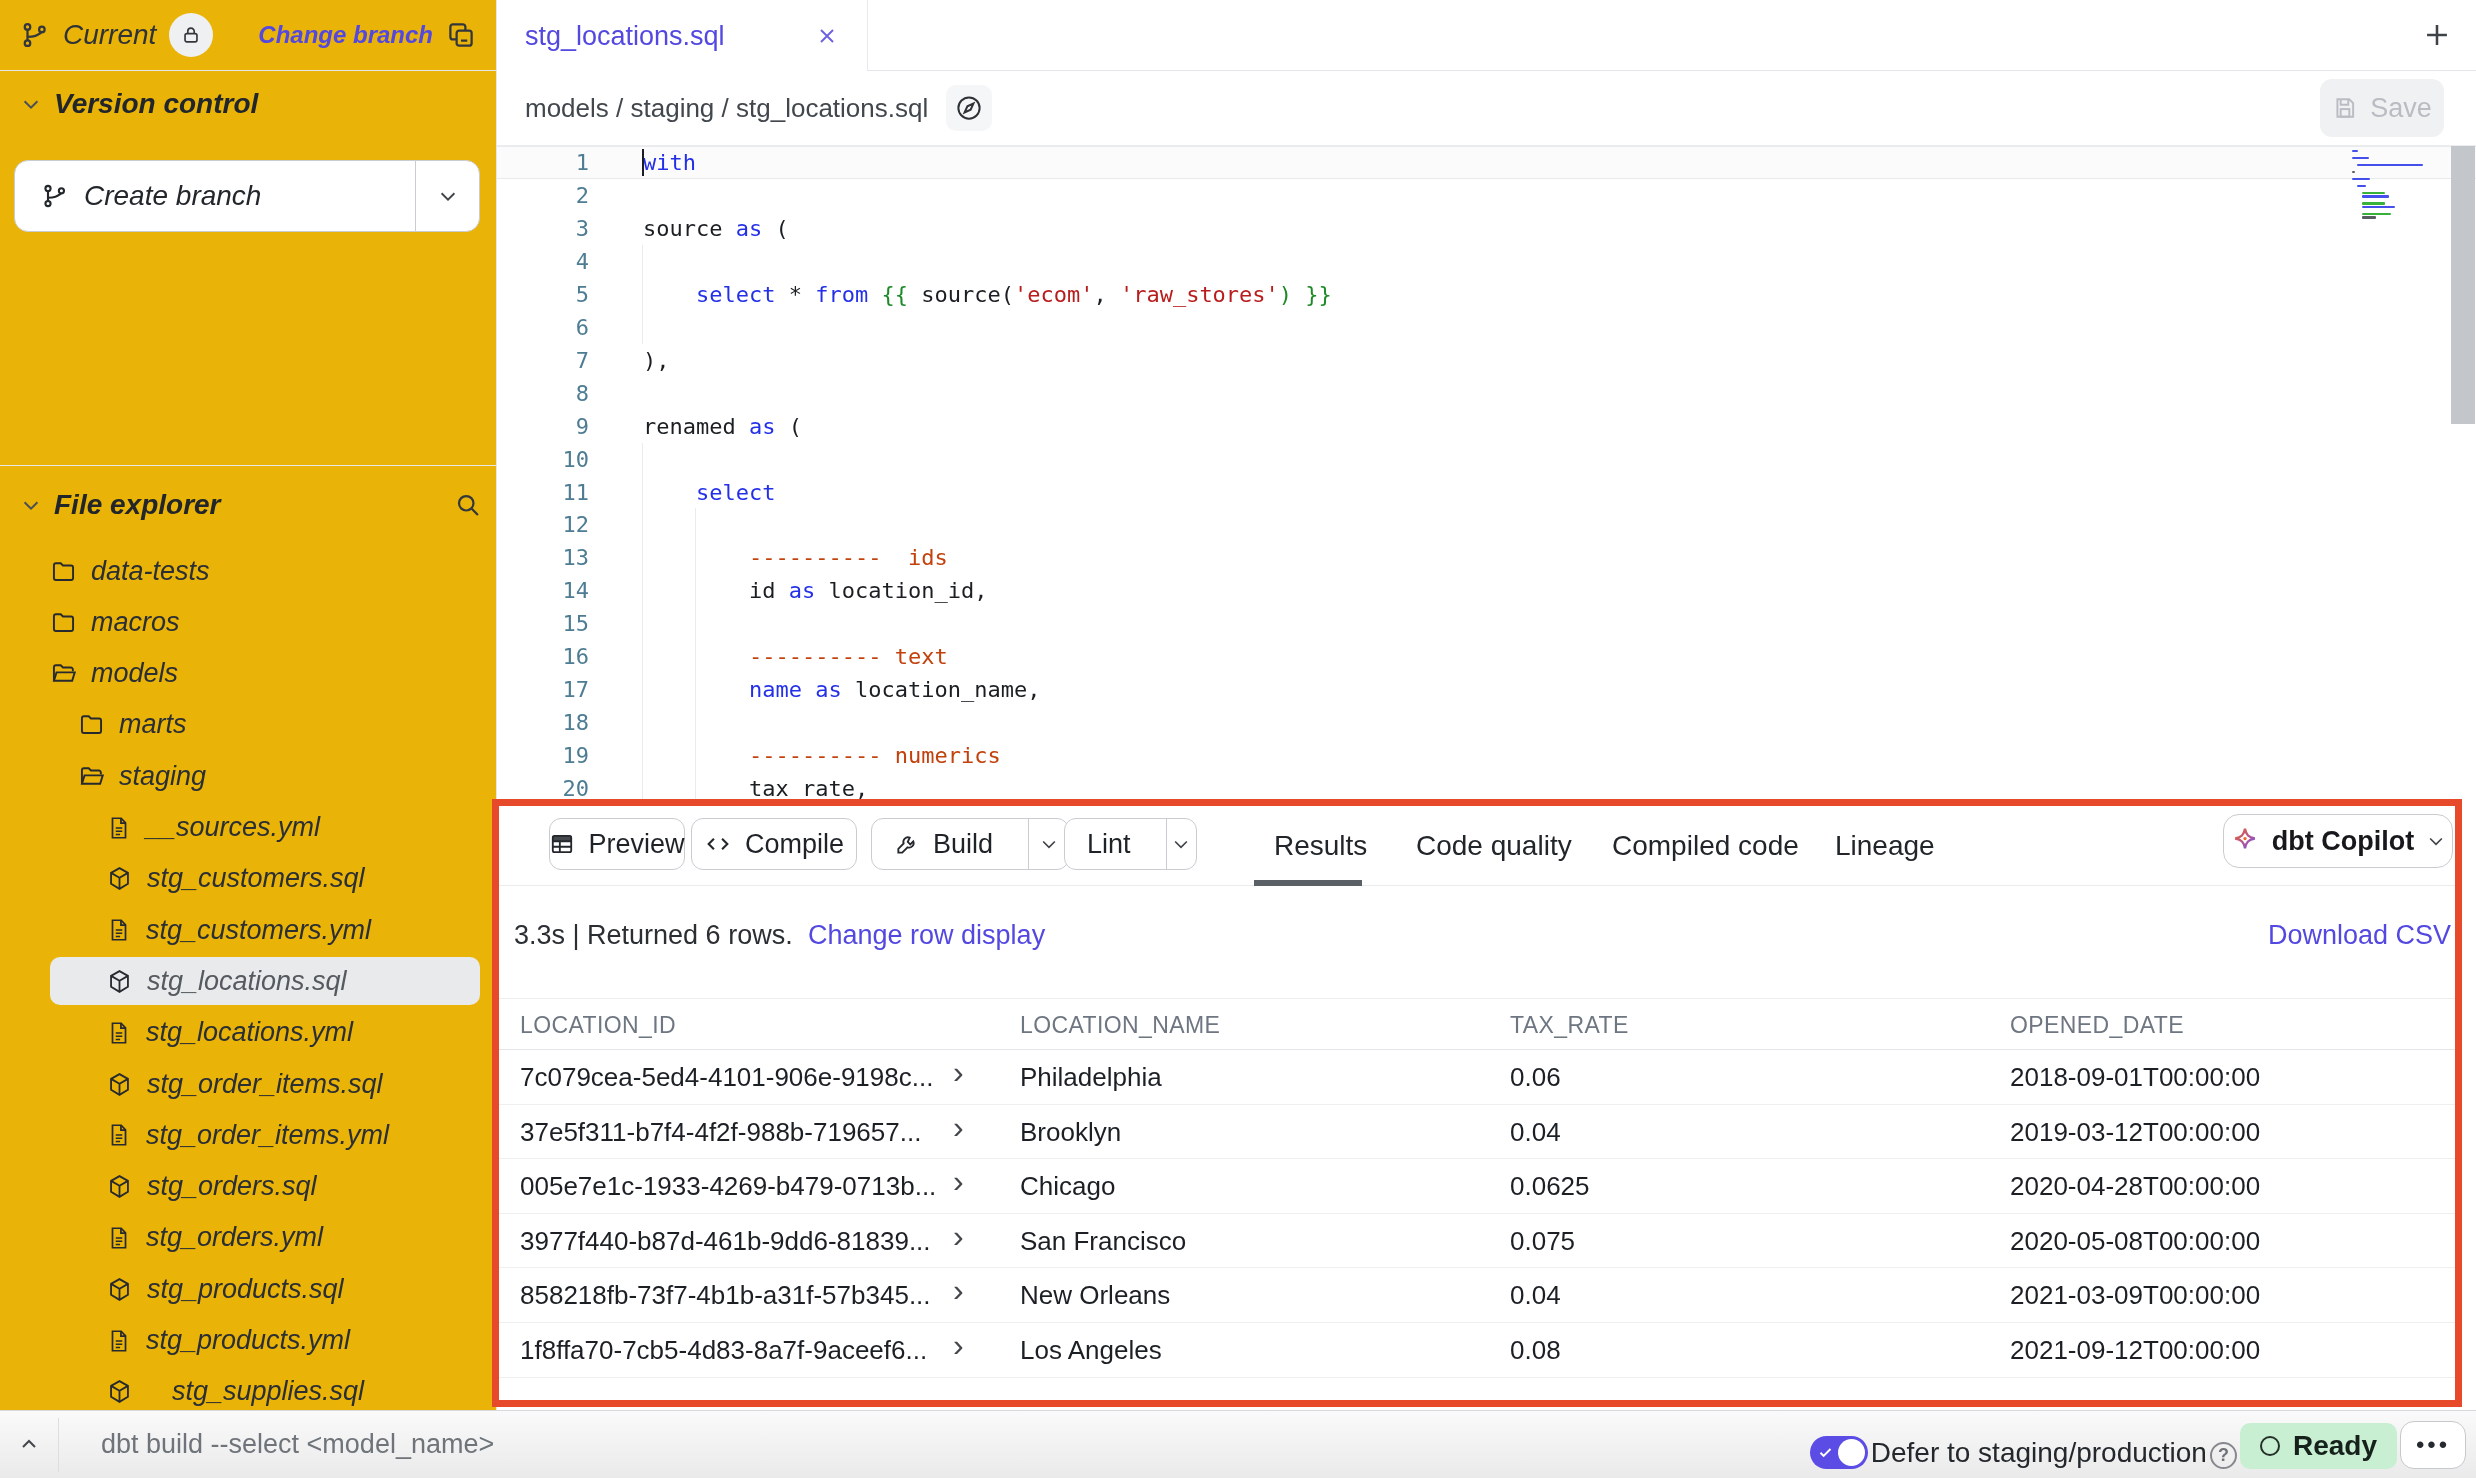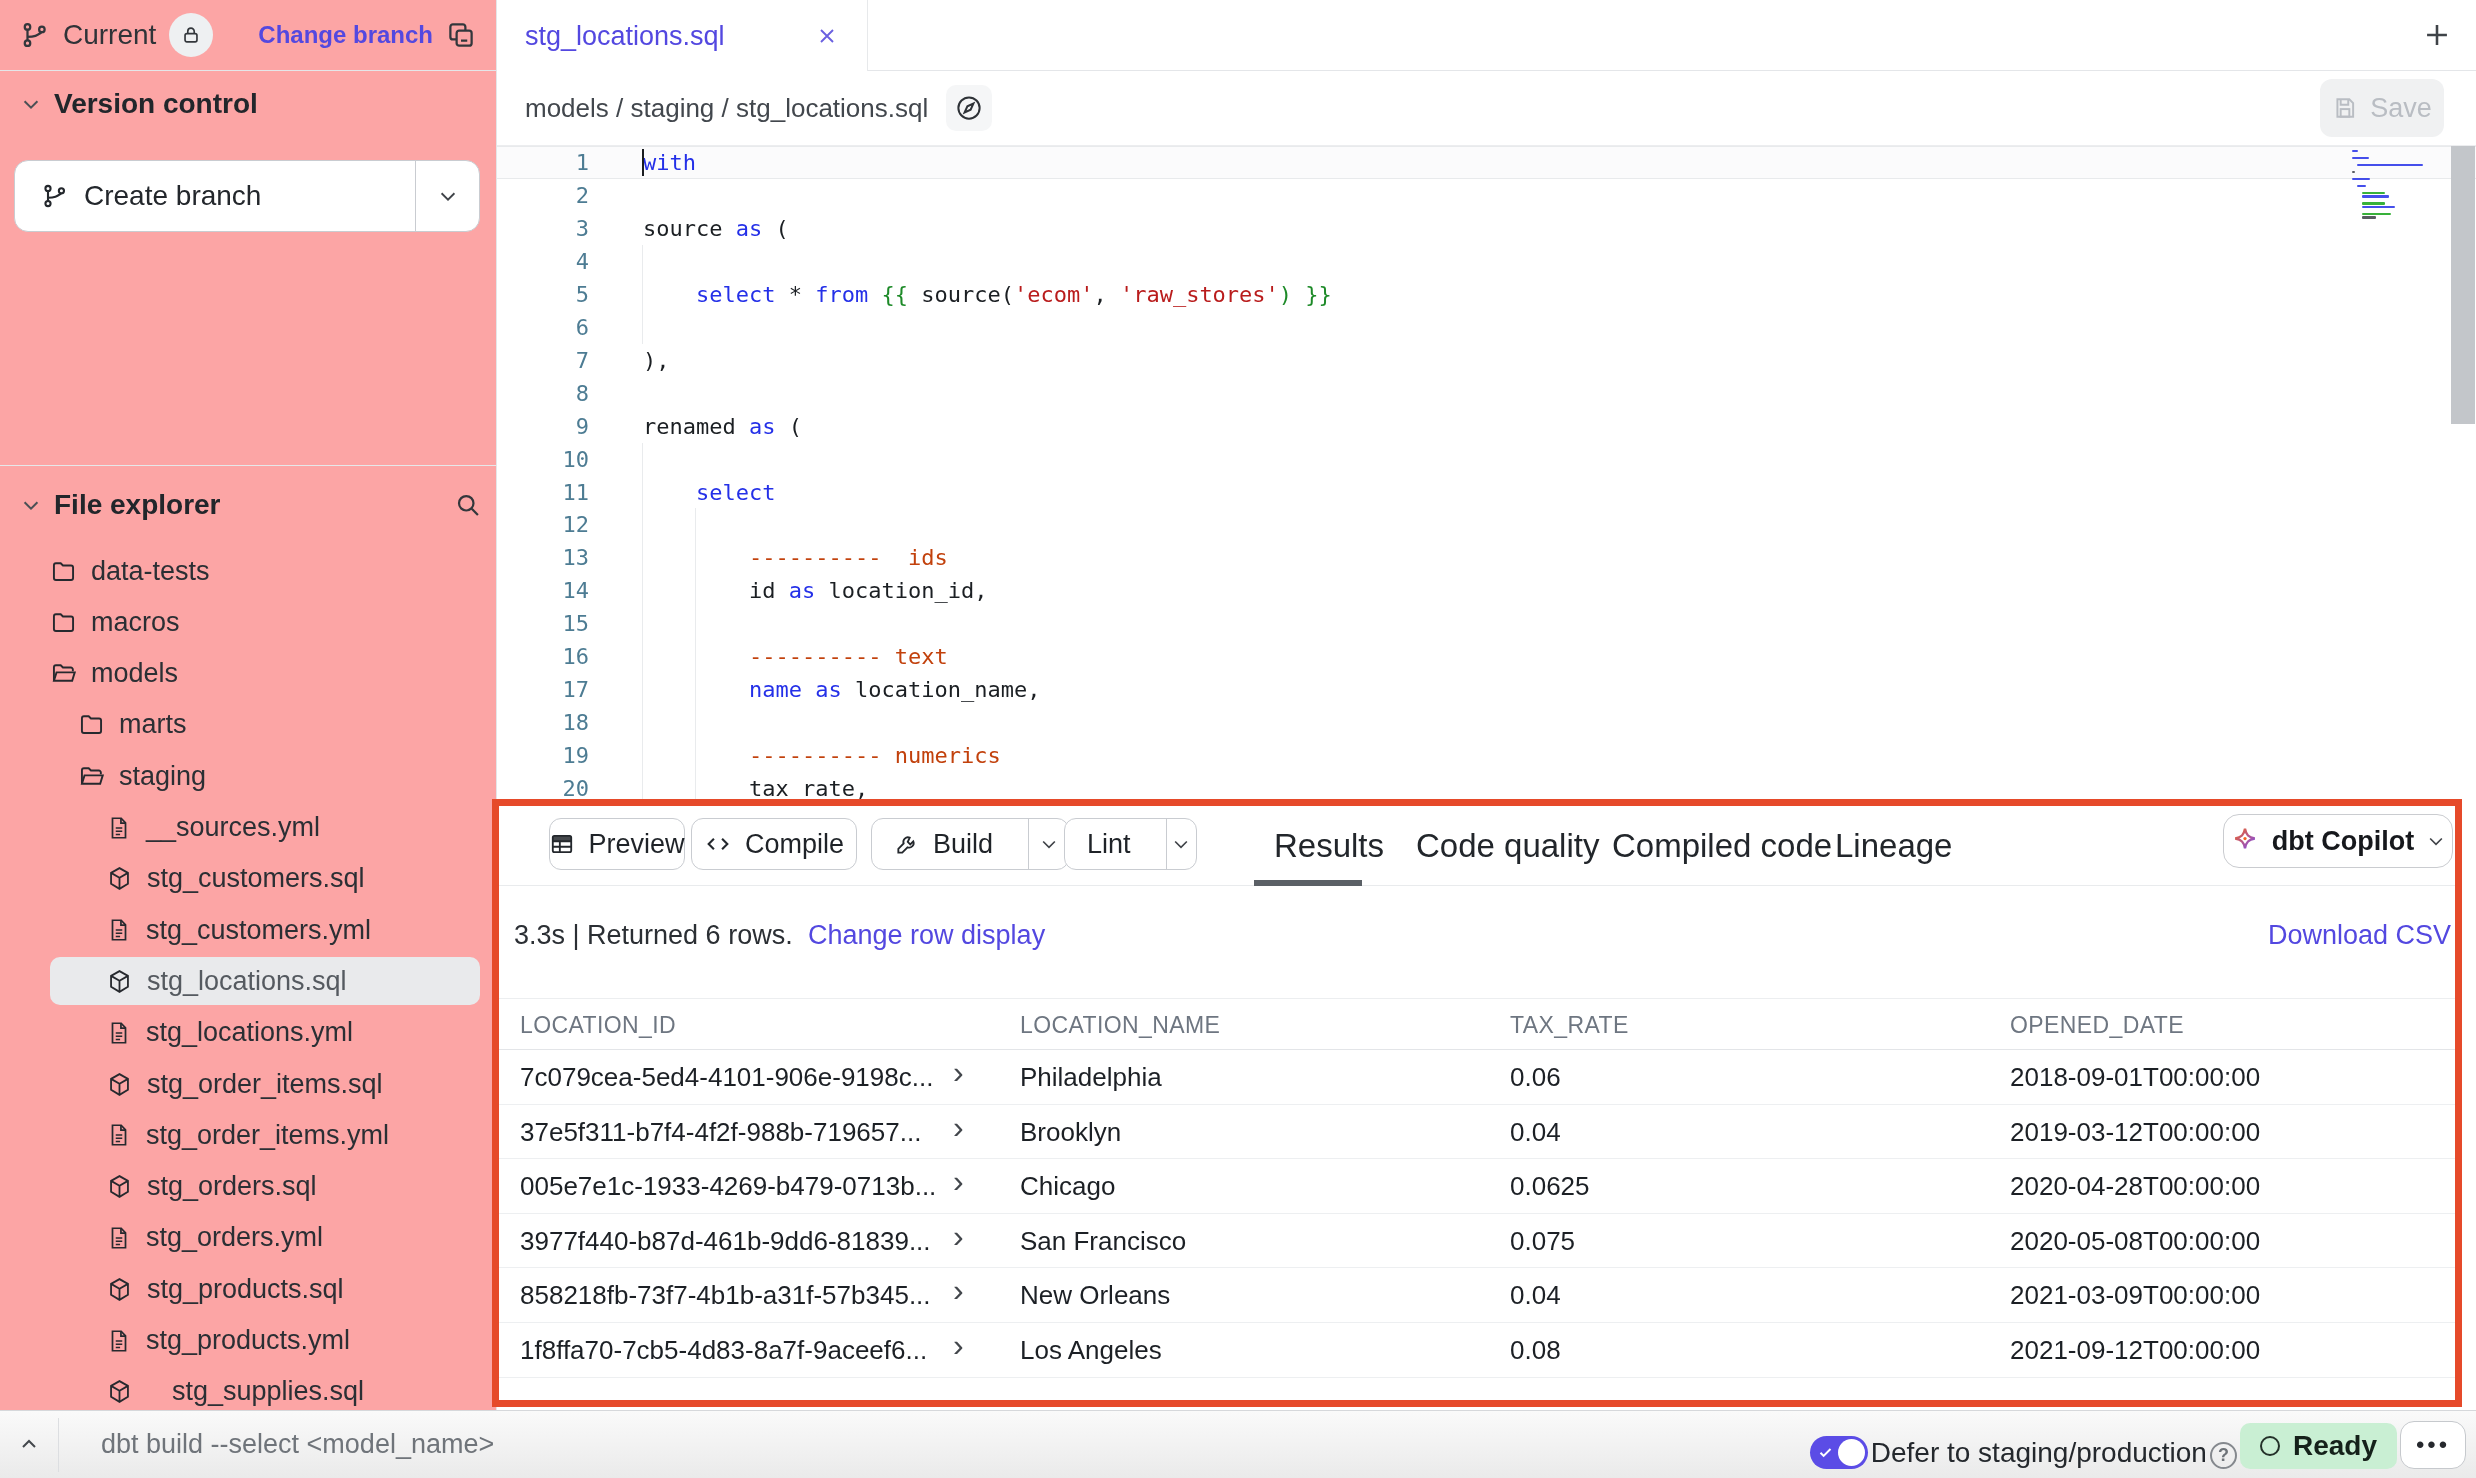--- a/index.html
+++ b/index.html
@@ -5,21 +5,21 @@
   * { box-sizing: border-box; margin: 0; padding: 0; }
   html,body { background:#fff; }
   #app {
     position: relative; width: 2476px; height: 1478px; overflow: hidden;
     background: #fff; font-family: "Liberation Sans", sans-serif; color: #24292e;
     --accent:#5348e0; --annotation:#e64a2a; --toggle:#5b4ce6; --readybg:#c9efd3;
   }
   svg { display:block; }
 
   
-  #sidebar { position:absolute; left:0; top:0; width:497px; height:1410px; background:#fca5a5; border-right:1px solid #e4e6e9; }
+  #sidebar { position:absolute; left:0; top:0; width:497px; height:1410px; background:#eab308; border-right:1px solid #e4e6e9;font-style:italic; }
   .sb-top { position:absolute; left:0; top:0; width:100%; height:71px; border-bottom:1px solid #e4e6e9; display:flex; align-items:center; padding:0 20px; gap:13px; }
   .sb-top .cur { font-size:28px; color:#2f3338; }
   .lock-chip { width:44px; height:44px; border-radius:50%; background:#eef0f2; display:flex; align-items:center; justify-content:center; color:#33373c; }
   .sb-top .grow { flex:1; }
   .change-branch { font-size:24px; font-weight:600; color:var(--accent); cursor:pointer; white-space:nowrap; }
   .icon-btn { color:#33373c; cursor:pointer; }
 
   .vc-head { position:absolute; left:20px; top:88px; display:flex; align-items:center; gap:12px; font-size:28px; font-weight:700; color:#22262b; }
   .chev { color:#4b5055; }
   .create-branch { position:absolute; left:14px; top:160px; width:466px; height:72px; border:1.5px solid #c9ccd1; border-radius:14px; display:flex; align-items:stretch; background:#fff; cursor:pointer; }
@@ -68,21 +68,21 @@
   #vscroll { position:absolute; left:2451px; top:146px; width:24px; height:278px; background:#c3c6ca; }
 
   
   #panel { position:absolute; left:499px; top:806px; width:1956px; height:594px; background:#fff; }
   .pactions { position:absolute; left:0; top:0; width:100%; height:80px; border-bottom:1px solid #e9ebed; background:#fff; }
   .pbtn { position:absolute; top:12px; height:52px; border:1.5px solid #c9ccd1; border-radius:12px; background:#fff; display:flex; align-items:center; justify-content:center; gap:13px; font-size:27px; font-weight:500; color:#1f2328; cursor:pointer; }
   .pbtn .bicon { color:#24282d; }
   .split { padding:0; }
   .split .seg-main { display:flex; align-items:center; justify-content:center; gap:13px; height:100%; padding:0 22px; }
   .split .seg-chev { width:54px; height:100%; border-left:1px solid #c9ccd1; display:flex; align-items:center; justify-content:center; color:#3f4348; cursor:pointer; }
-  .ptab { position:absolute; top:0; height:57px; line-height:80px; font-size:33px; color:#22262b; cursor:pointer; white-space:nowrap; }
+  .ptab { position:absolute; top:0; height:57px; line-height:80px; font-size:28px; color:#22262b; cursor:pointer; white-space:nowrap; }
   .tabline { position:absolute; left:755px; top:74px; width:108px; height:6px; background:#5b6066; }
   #copilot { position:absolute; left:1724px; top:8px; width:230px; height:54px; border:1.5px solid #caccd0; border-radius:16px; background:#fff; display:flex; align-items:center; justify-content:center; gap:12px; font-size:27px; font-weight:600; color:#16181c; cursor:pointer; }
   #copilot .cchev { color:#3f4348; }
 
   .pinfo { position:absolute; left:0; top:96px; width:100%; height:66px; }
   .status-text { position:absolute; left:15px; top:0; line-height:66px; font-size:27px; color:#2b2f34; }
   .change-link { position:absolute; left:309px; top:0; line-height:66px; font-size:27px; color:var(--accent); cursor:pointer; }
   .download-link { position:absolute; right:4px; top:0; line-height:66px; font-size:27px; color:var(--accent); cursor:pointer; }
 
   .rtable { position:absolute; left:0; top:192px; width:100%; }

